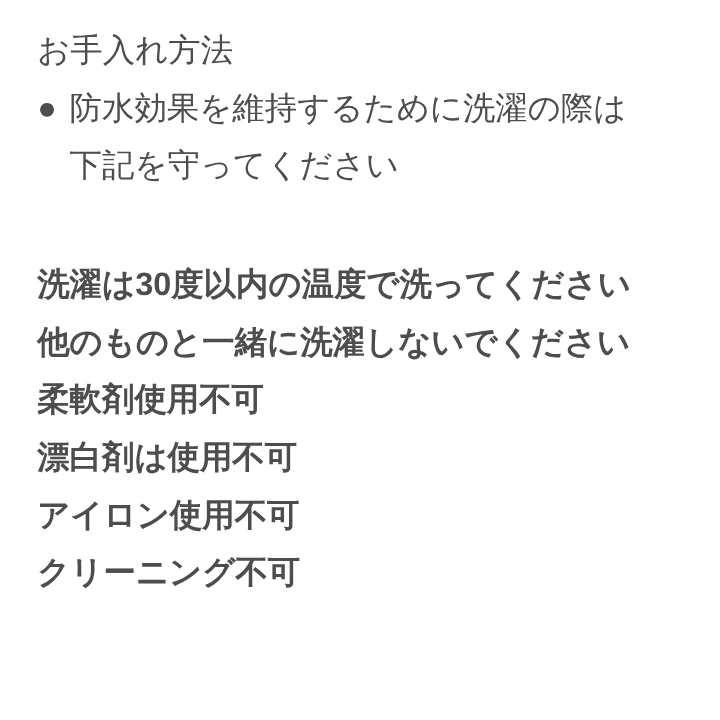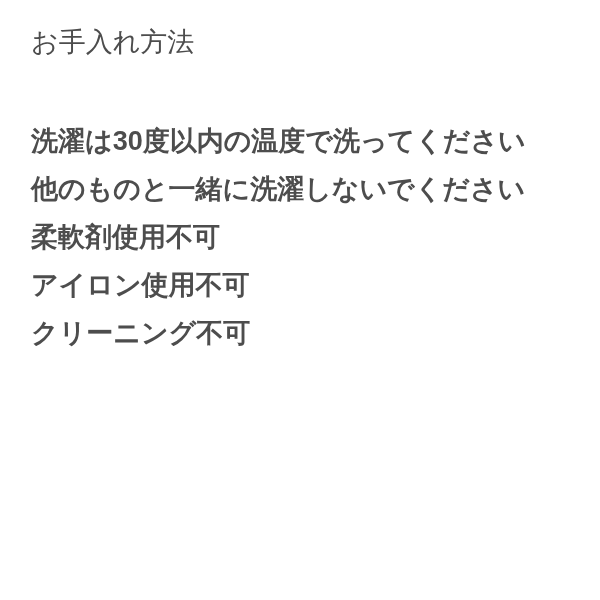--- a/index.html
+++ b/index.html
@@ -43,22 +43,25 @@
   .list-item {
     white-space: nowrap;
   }
 </style>
 </head>
 <body style="background: rgb(255, 255, 255);">
 
 <div class="page" style="color: rgb(77, 77, 77);">
   <div class="heading-block">
     <div class="title">お手入れ方法</div>
+    <div class="note-line"><span class="bullet">●</span><span>防水効果を維持するために洗濯の際は</span></div>
+    <div class="note-cont">下記を守ってください</div>
   </div>
 
   <div class="instruction-list">
     <div class="list-item">洗濯は30度以内の温度で洗ってください</div>
     <div class="list-item">他のものと一緒に洗濯しないでください</div>
     <div class="list-item">柔軟剤使用不可</div>
+    <div class="list-item">漂白剤は使用不可</div>
     <div class="list-item">アイロン使用不可</div>
     <div class="list-item">クリーニング不可</div>
   </div>
 </div>
 
 </body></html>

